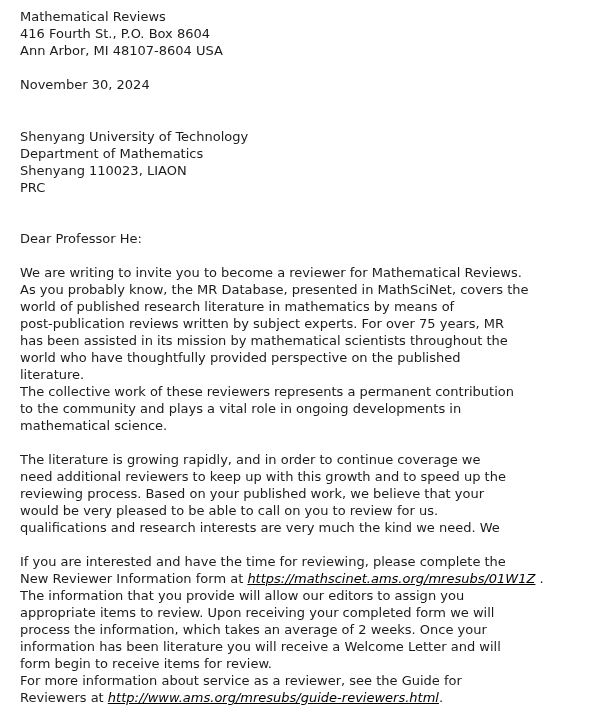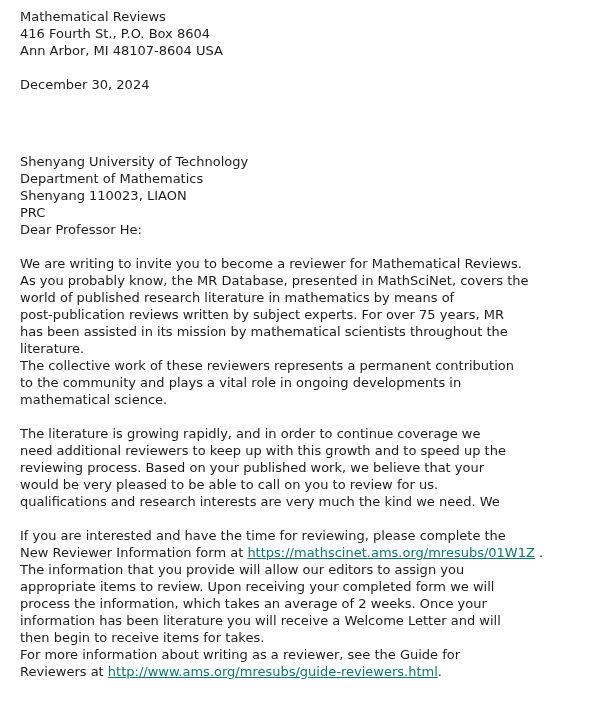--- a/index.html
+++ b/index.html
@@ -11,56 +11,58 @@
     background: #ffffff;
     overflow: hidden;
     font-family: "DejaVu Sans", "Liberation Sans", sans-serif;
     font-size: 13px;
     line-height: 17px;
     color: #1c1c1c;
     padding: 8px 14px 0 20px;
   }
   .line { white-space: pre-wrap; min-height: 17px; }
   .blank-1 { margin-top: 17px; }
-  .blank-2 { }
-  .blank-3 { margin-top: 60px; }
+  .blank-2 { margin-top: 34px; }
+  .blank-3 { margin-top: 35px; }
   a.letter-link {
-    color: #0f766e;
+    color: #000000;
     text-decoration: underline;
     cursor: pointer;
+    font-style: italic;
   }
 </style>
 </head>
 <body>
 
 <div class="page">
 
   <div>
     <div class="line">Mathematical Reviews</div>
     <div class="line">416 Fourth St., P.O. Box 8604</div>
     <div class="line">Ann Arbor, MI 48107-8604 USA</div>
   </div>
 
-  <div class="line blank-1">December 30, 2024</div>
+  <div class="line blank-1">November 30, 2024</div>
 
   <div class="blank-3">
     <div class="line">Shenyang University of Technology</div>
     <div class="line">Department of Mathematics</div>
     <div class="line">Shenyang 110023, LIAON</div>
     <div class="line">PRC</div>
   </div>
 
   <div class="line blank-2">Dear Professor He:</div>
 
   <div class="blank-1">
     <div class="line">We are writing to invite you to become a reviewer for Mathematical Reviews.</div>
     <div class="line">As you probably know, the MR Database, presented in MathSciNet, covers the</div>
     <div class="line">world of published research literature in mathematics by means of</div>
     <div class="line">post-publication reviews written by subject experts. For over 75 years, MR</div>
     <div class="line">has been assisted in its mission by mathematical scientists throughout the</div>
+    <div class="line">world who have thoughtfully provided perspective on the published</div>
     <div class="line">literature.</div>
     <div class="line">The collective work of these reviewers represents a permanent contribution</div>
     <div class="line">to the community and plays a vital role in ongoing developments in</div>
     <div class="line">mathematical science.</div>
   </div>
 
   <div class="blank-1">
     <div class="line">The literature is growing rapidly, and in order to continue coverage we</div>
     <div class="line">need additional reviewers to keep up with this growth and to speed up the</div>
     <div class="line">reviewing process. Based on your published work, we believe that your</div>
@@ -68,18 +70,18 @@
     <div class="line">qualifications and research interests are very much the kind we need. We</div>
   </div>
 
   <div class="blank-1">
     <div class="line">If you are interested and have the time for reviewing, please complete the</div>
     <div class="line"><span>New Reviewer Information form at </span><a class="letter-link" href="#">https://mathscinet.ams.org/mresubs/01W1Z</a><span> .</span></div>
     <div class="line">The information that you provide will allow our editors to assign you</div>
     <div class="line">appropriate items to review. Upon receiving your completed form we will</div>
     <div class="line">process the information, which takes an average of 2 weeks. Once your</div>
     <div class="line">information has been literature you will receive a Welcome Letter and will</div>
-    <div class="line">then begin to receive items for takes.</div>
-    <div class="line">For more information about writing as a reviewer, see the Guide for</div>
+    <div class="line">form begin to receive items for review.</div>
+    <div class="line">For more information about service as a reviewer, see the Guide for</div>
     <div class="line"><span>Reviewers at </span><a class="letter-link" href="#">http://www.ams.org/mresubs/guide-reviewers.html</a><span>.</span></div>
   </div>
 
 </div>
 
 </body></html>

